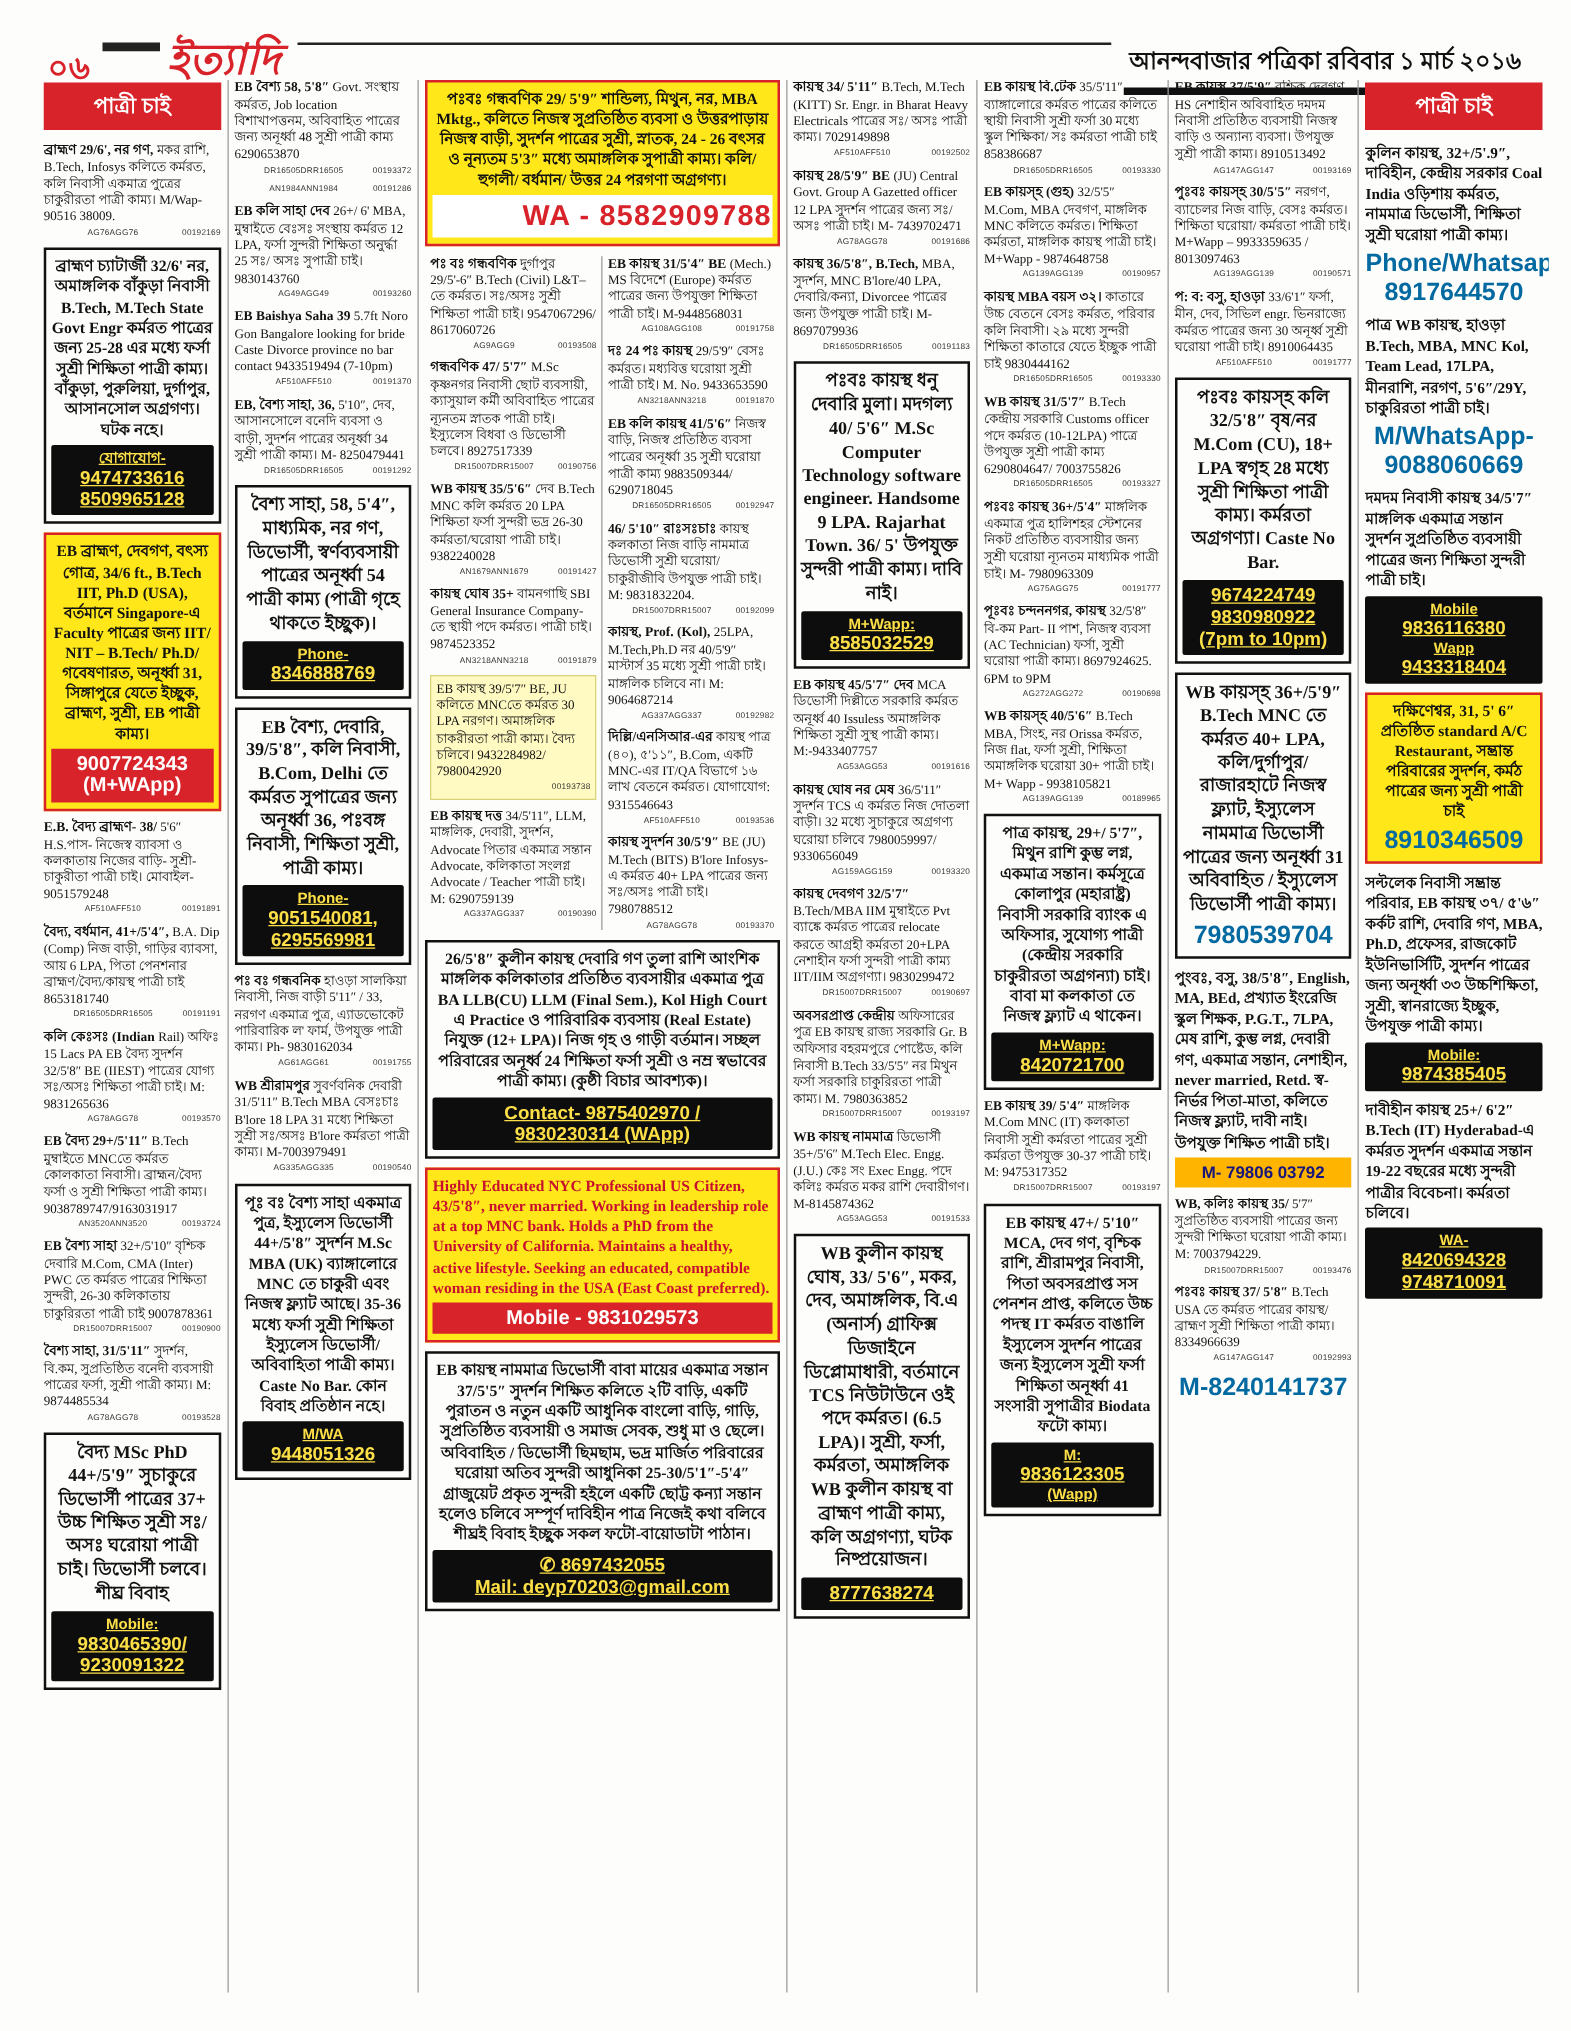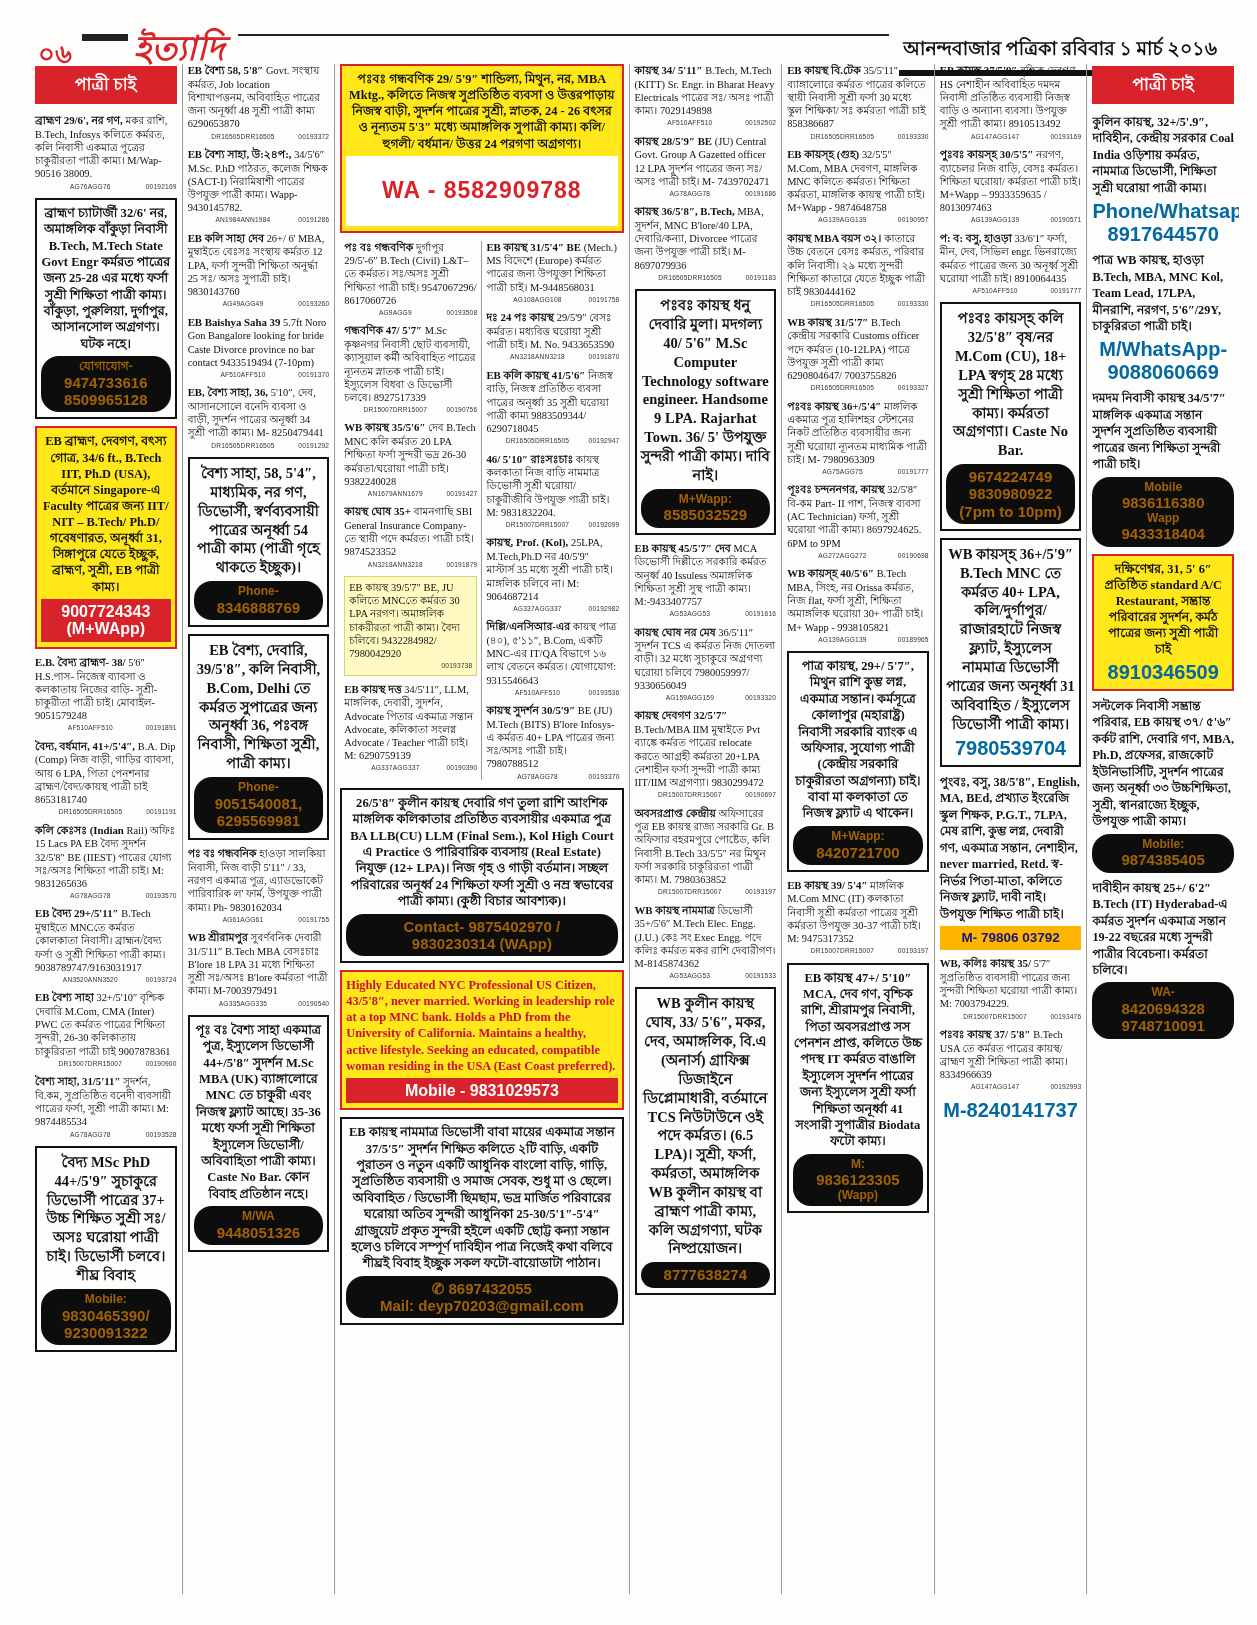--- a/index.html
+++ b/index.html
@@ -33,24 +33,24 @@
         font-size:12.4px;line-height:1.3;}
   .ybox.left{text-align:left;}
   .ybox.redtxt{color:#c8102e;}
   .plainyellow{background:#fff9c2;border:1px solid #cfc;border:1px solid #d8d37a;padding:4px;}
   .feature{font-weight:bold;font-size:12.2px;line-height:1.35;}
   .code{display:flex;justify-content:space-between;font-family:"Liberation Sans",sans-serif;
         font-size:6.6px;color:#333;margin-top:2px;letter-spacing:.2px;}
   .code:before{content:"";}
   
   .ct{margin-top:4px;text-align:center;font-family:"Liberation Sans",sans-serif;font-weight:bold;}
-  .ct-black{background:#0d0d0d;color:#a16207;border-radius:18px;padding:4px 3px;font-size:15px;line-height:1.15;}
+  .ct-black{background:#0d0d0d;color:#fde047;border-radius:2px;padding:4px 3px;font-size:15px;line-height:1.15;text-decoration:underline;}
   .ct-black .sm{font-size:12px;}
   .ct-red{background:#d9232a;color:#fff;padding:4px 2px;font-size:16px;line-height:1.1;}
-  .ct-redtext{color:#d9232a;font-size:23px;letter-spacing:1px;background:#fff;padding:20px 0;}
+  .ct-redtext{color:#d9232a;font-size:23px;letter-spacing:1px;background:#fff;padding:2px 0;text-align:right;}
   .ct-orange{background:#ffb400;color:#15157d;font-size:13.5px;padding:3px 2px;}
   .ct-big{color:#0369a1;font-size:20px;line-height:1.12;}
   .ct div{white-space:nowrap;}
   .wide{margin:0 0 8px 0;}
 </style>
 </head>
 <body>
 
 <div class="page">
   <div class="hdr">
@@ -139,21 +139,20 @@
       </div>
     <div class="col">
         <div class="ad">
           <p><b>EB বৈশ্য 58, 5'8″ </b>Govt. সংস্থায় কর্মরত, Job location বিশাখাপত্তনম, অবিবাহিত পাত্রের জন্য অনূর্ধ্বা 48 সুশ্রী পাত্রী কাম্য 6290653870</p>
           <div class="code">
             <span>DR16505DRR16505</span>
             <span>00193372</span>
           </div>
         </div>
         <div class="ad">
-          <p><b>EB বৈশ্য সাহা, উ:২৪প:, </b>34/5'6″ M.Sc. P.hD পাঠরত, কলেজ শিক্ষক (SACT-I) নিরামিষাশী পাত্রের উপযুক্ত পাত্রী কাম্য। Wapp- 9430145782.</p>
           <div class="code">
             <span>AN1984ANN1984</span>
             <span>00191286</span>
           </div>
         </div>
         <div class="ad">
           <p><b>EB কলি সাহা দেব </b>26+/ 6' MBA, মুম্বাইতে বেঃসঃ সংস্থায় কর্মরত 12 LPA, ফর্সা সুন্দরী শিক্ষিতা অনুর্দ্ধা 25 সঃ/ অসঃ সুপাত্রী চাই। 9830143760</p>
           <div class="code">
             <span>AG49AGG49</span>
             <span>00193260</span>

